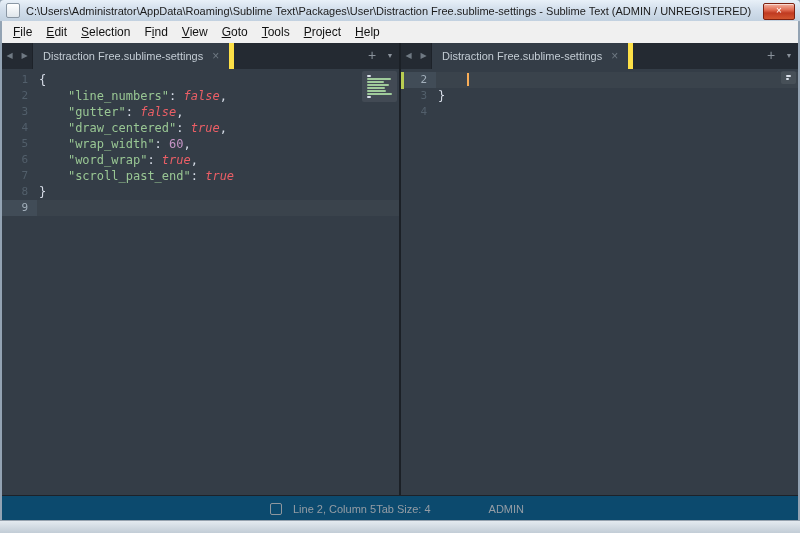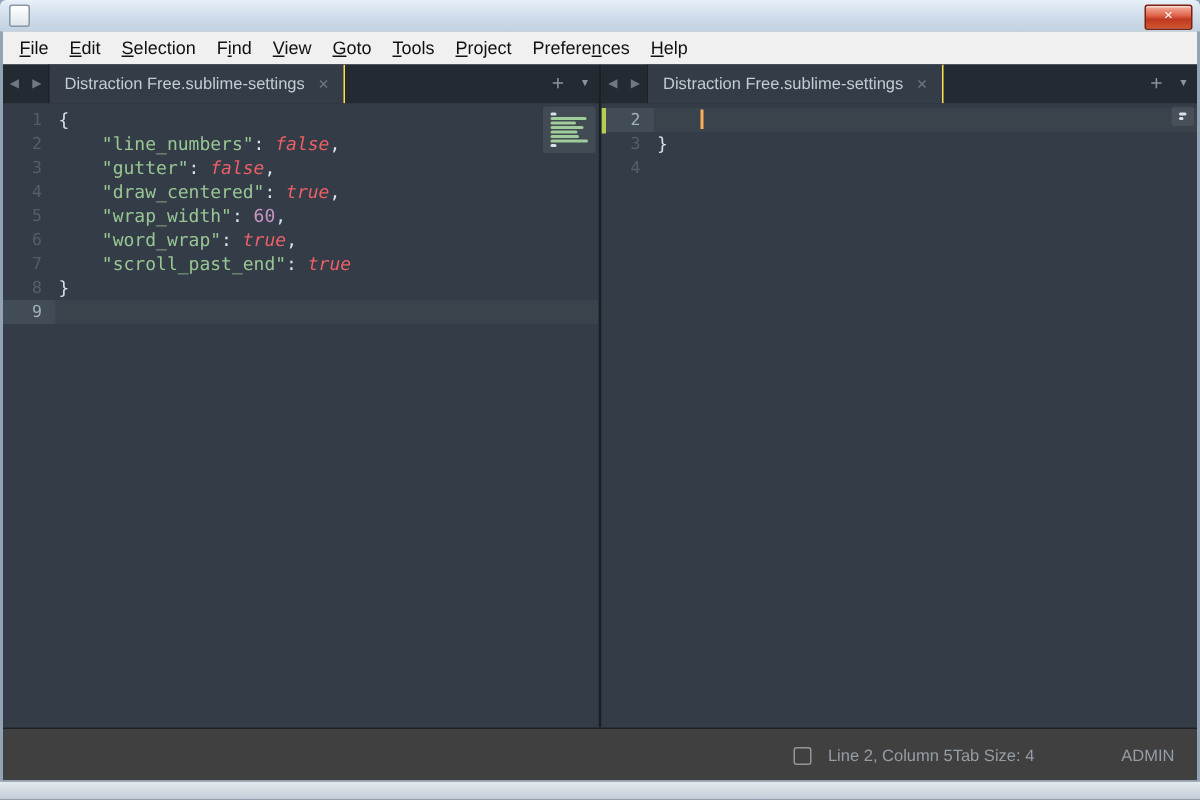--- a/index.html
+++ b/index.html
@@ -58,21 +58,21 @@
   .tabbar{
     height:26px;flex:none;background:#242a32;
     display:flex;align-items:stretch;overflow:hidden;
   }
   .nav{
     width:15px;flex:none;color:#6f7983;font-size:8px;line-height:26px;
     text-align:center;cursor:default;
   }
   .tab{
     display:flex;align-items:center;gap:9px;padding:0 10px;
-    background:#343d47;border-left:1px solid #1d2229;border-right:1px solid #fde047;
+    background:#343d47;border-left:1px solid #1d2229;border-right:5px solid #fde047;
     max-width:230px;cursor:default;
   }
   .tab-label{font-size:11px;color:#c3ccd4;white-space:nowrap;overflow:hidden;text-overflow:ellipsis;}
   .tab-close{color:#6f7983;font-size:12px;line-height:12px;}
   .tab-spacer{flex:1;}
   .newtab{
     width:18px;flex:none;color:#8a929b;font-size:14px;line-height:25px;text-align:center;cursor:default;
   }
   .overflow{
     width:18px;flex:none;color:#8a929b;font-size:7px;line-height:26px;text-align:center;cursor:default;
@@ -105,23 +105,23 @@
   
   .minimap{
     position:absolute;top:2px;right:2px;padding:4px 5px;
     display:flex;flex-direction:column;gap:1px;
   }
   .mm-viewport{position:absolute;inset:0;background:rgba(255,255,255,0.07);border-radius:2px;}
   .mm{height:2px;border-radius:1px;flex:none;}
 
   
   .statusbar{
-    position:absolute;left:2px;right:2px;bottom:12px;height:36px;
-    background:#404040;border-top:1px solid #1d2229;
-    display:flex;align-items:center;justify-content:flex-end;
+    position:absolute;left:2px;right:2px;bottom:12px;height:26px;
+    background:#0c4a6e;border-top:1px solid #1d2229;
+    display:flex;align-items:center;justify-content:center;
     padding:0 9px;box-sizing:border-box;
   }
   .sb-left{display:flex;align-items:center;gap:11px;}
   .sb-icon{width:10px;height:10px;border:1px solid #8f979e;border-radius:2px;display:inline-block;}
   .sb-text{font-size:11px;color:#959da5;}
   .sb-right{display:flex;align-items:center;gap:58px;padding-right:6px;}
 
   
   .bottom-frame{
     position:absolute;left:0;right:0;bottom:0;height:12px;
@@ -129,35 +129,35 @@
     border-top:1px solid #96a2ae;
   }
 </style>
 </head>
 <body>
 
 <div class="window">
 
   <div class="titlebar">
     <div class="app-icon"></div>
+    <div class="title-text">C:\Users\Administrator\AppData\Roaming\Sublime Text\Packages\User\Distraction Free.sublime-settings - Sublime Text (ADMIN / UNREGISTERED)</div>
     <div class="close-btn">
       <span>×</span>
     </div>
   </div>
 
   <div class="menubar" id="menubar">
       <div class="menu-item"><span class="accel">F</span>ile</div>
       <div class="menu-item"><span class="accel">E</span>dit</div>
       <div class="menu-item"><span class="accel">S</span>election</div>
       <div class="menu-item">F<span class="accel">i</span>nd</div>
       <div class="menu-item"><span class="accel">V</span>iew</div>
       <div class="menu-item"><span class="accel">G</span>oto</div>
       <div class="menu-item"><span class="accel">T</span>ools</div>
       <div class="menu-item"><span class="accel">P</span>roject</div>
-      <div class="menu-item">Prefere<span class="accel">n</span>ces</div>
       <div class="menu-item"><span class="accel">H</span>elp</div>
     </div>
 
   <div class="main">
 
     <section class="pane">
       <div class="tabbar">
         <span class="nav">◀</span>
         <span class="nav">▶</span>
         <div class="tab">

